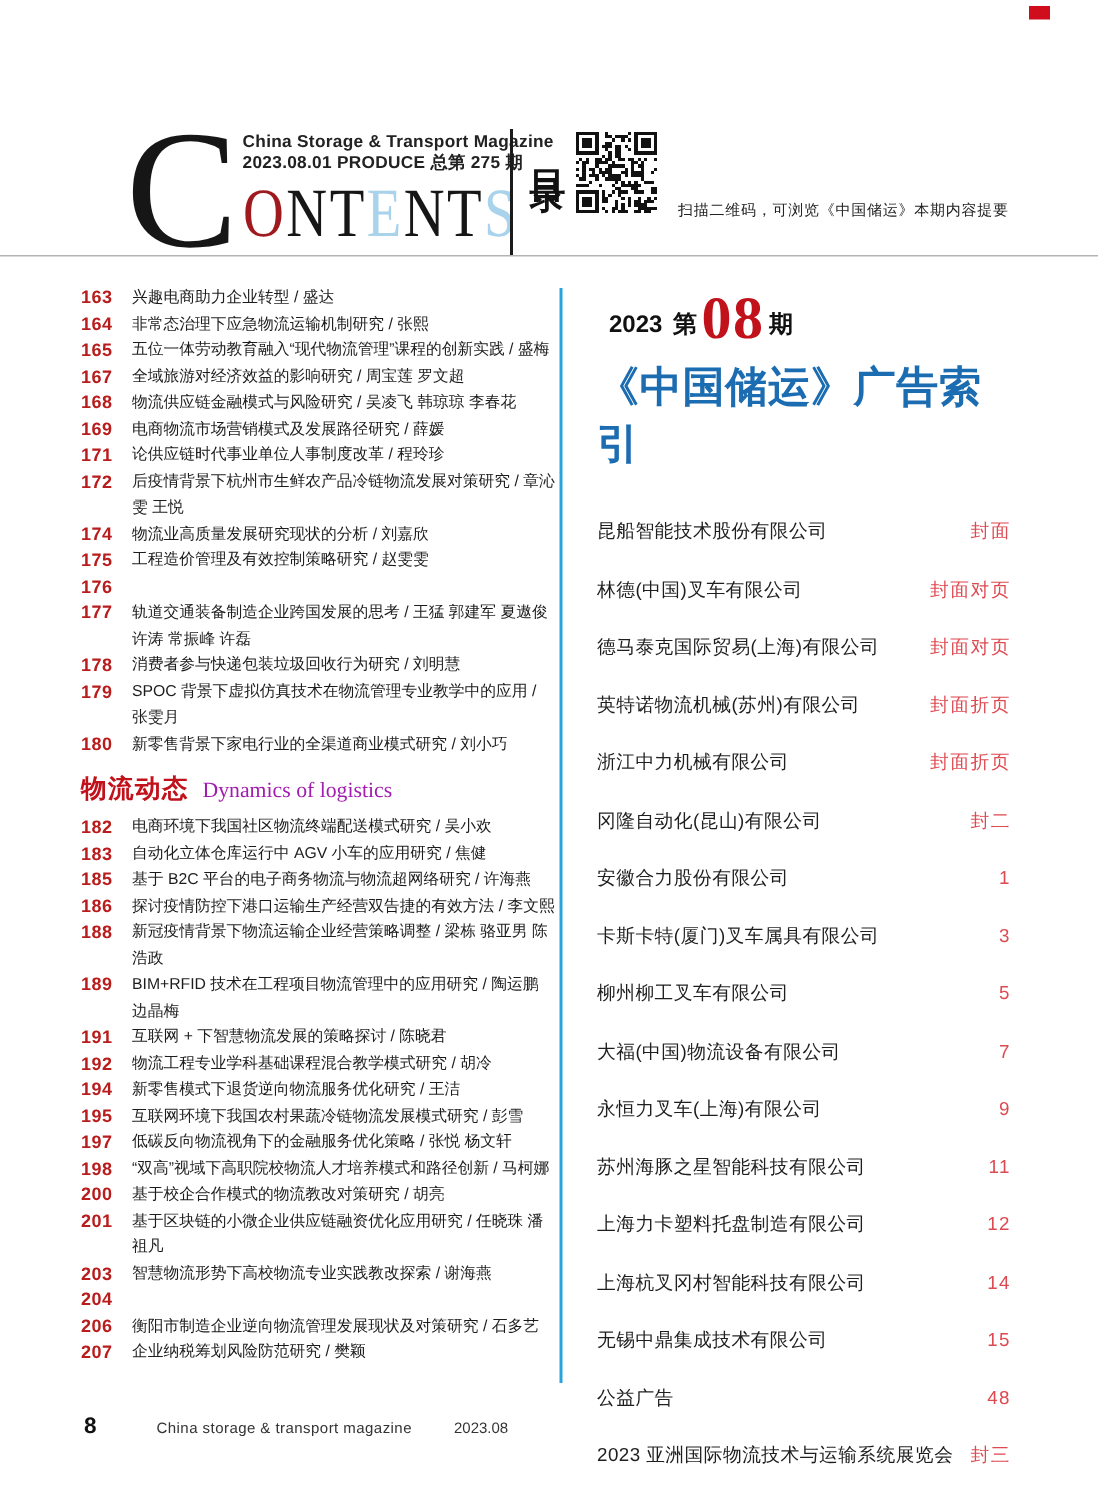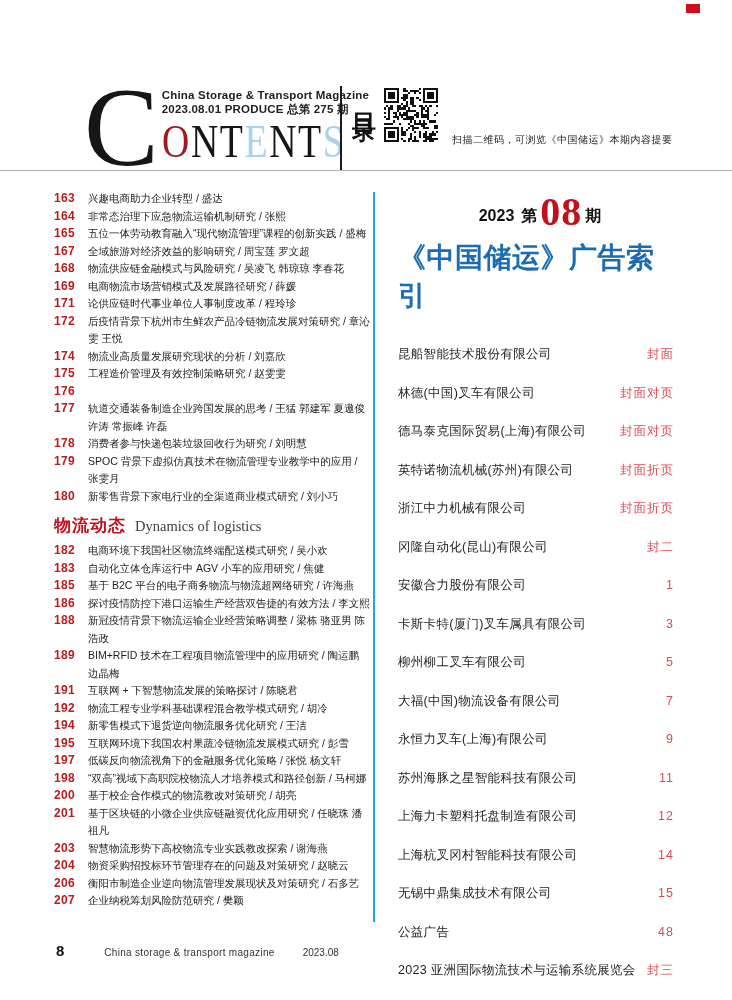--- a/index.html
+++ b/index.html
@@ -25,26 +25,26 @@
   .qr svg{display:block;}
   .qr-caption{position:absolute;left:452px;top:133px;font-size:10px;color:#222;letter-spacing:.5px;}
   .header-rule{position:absolute;left:0;top:170px;width:732px;height:1px;background:#b3b3b3;}
   
   .toc{position:absolute;left:54px;top:190px;width:316px;}
   .toc-item{display:flex;line-height:17.5px;}
   .toc-num{width:34px;flex:none;font-weight:700;font-size:12px;color:#b91c1c;letter-spacing:.3px;}
   .toc-text{width:282px;font-size:10.5px;color:#1c1c1c;}
   .toc-sec{margin:11px 0 6px;line-height:20px;}
   .toc-sec-zh{font-size:17px;font-weight:800;color:var(--brand-red);letter-spacing:1px;}
-  .toc-sec-en{font-family:"Liberation Serif","DejaVu Serif",serif;font-size:14.5px;color:#404040;margin-left:9px;}
+  .toc-sec-en{font-family:"Liberation Serif","DejaVu Serif",serif;font-size:14.5px;color:#a21caf;margin-left:9px;}
   
   .col-divider{position:absolute;left:373px;top:192px;width:2px;height:730px;background:var(--divider-blue);}
   
   .ads{position:absolute;left:398px;top:188px;width:276px;}
-  .issue-line{margin-left:8px;white-space:nowrap;text-align:center;}
+  .issue-line{margin-left:8px;white-space:nowrap;}
   .iy,.ip,.is{font-size:16px;font-weight:700;color:#111;}
   .ip{margin:0 3px 0 7px;}
   .is{margin-left:3px;}
   .inum{font-family:"Liberation Serif","DejaVu Serif",serif;font-size:40px;font-weight:700;
         color:var(--brand-red);letter-spacing:1px;vertical-align:-4px;}
   .ads-title{margin:4px 0 0 0;font-size:28px;font-weight:800;color:var(--title-blue);letter-spacing:.5px;}
   .ad-list{margin-top:31px;}
   .ad-row{display:flex;justify-content:space-between;align-items:baseline;margin-bottom:21.5px;}
   .ad-company{font-size:12.5px;color:#1e1e1e;letter-spacing:.3px;}
   .ad-page{font-size:12.5px;color:var(--page-red);letter-spacing:1px;}
@@ -399,21 +399,20 @@
         <div class="toc-item">
           <span class="toc-num">201</span>
           <span class="toc-text">基于区块链的小微企业供应链融资优化应用研究 / 任晓珠 潘祖凡</span>
         </div>
         <div class="toc-item">
           <span class="toc-num">203</span>
           <span class="toc-text">智慧物流形势下高校物流专业实践教改探索 / 谢海燕</span>
         </div>
         <div class="toc-item">
           <span class="toc-num">204</span>
-          <span class="toc-text">物资采购招投标环节管理存在的问题及对策研究 / 赵晓云</span>
         </div>
         <div class="toc-item">
           <span class="toc-num">206</span>
           <span class="toc-text">衡阳市制造企业逆向物流管理发展现状及对策研究 / 石多艺</span>
         </div>
         <div class="toc-item">
           <span class="toc-num">207</span>
           <span class="toc-text">企业纳税筹划风险防范研究 / 樊颖</span>
         </div>
       </section>

